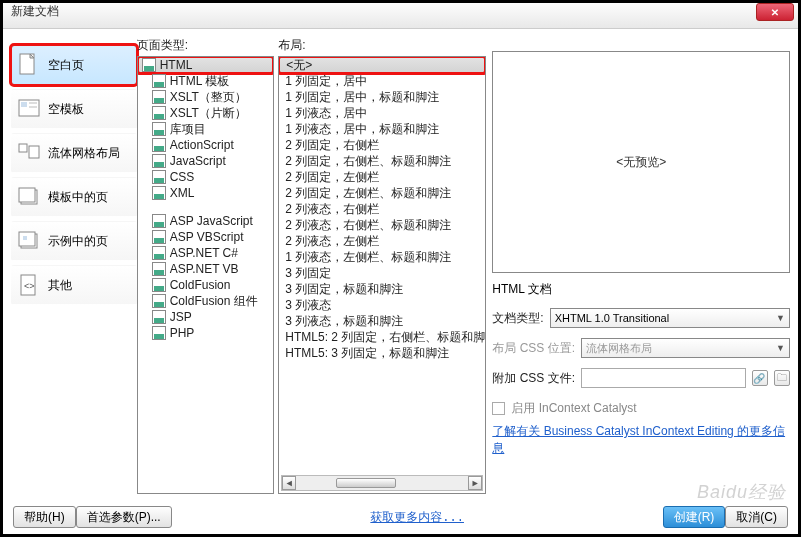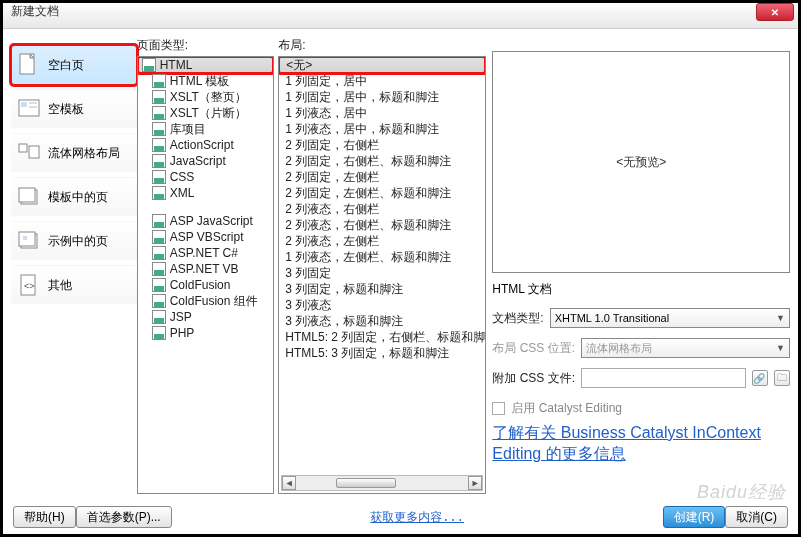--- a/index.html
+++ b/index.html
@@ -33,21 +33,21 @@
 .right-label { margin-top: 8px; font-size: 12px; }
 .form-row { display: flex; align-items: center; margin-top: 10px; font-size: 12px; gap: 6px; }
 .form-row label { white-space: nowrap; color: #222; }
 .form-row.disabled label, .form-row.disabled input, .form-row.disabled .select { color: #999; }
 .select { flex: 1; height: 20px; border: 1px solid #888; background: linear-gradient(#fff,#eee); font-size: 11px; padding: 1px 4px; display:flex; align-items:center; justify-content:space-between; cursor:pointer; }
 .select .arrow { font-size: 9px; color:#555; }
 input.txt { flex: 1; height: 20px; border: 1px solid #aaa; font-size: 12px; padding: 1px 4px; background:#fff; }
 .mini-icon { width: 16px; height: 16px; border: 1px solid #999; background: linear-gradient(#fff,#e8e8e8); border-radius:2px; display:flex;align-items:center;justify-content:center; font-size:10px; color:#555; cursor:pointer; }
 .checkbox-row { display:flex; align-items:center; gap:6px; margin-top:12px; font-size:12px; color:#888; }
 .fake-check { width:13px; height:13px; border:1px solid #aaa; background:#fff; }
-.link-row { margin-top: 6px; font-size: 16px; }
+.link-row { margin-top: 6px; font-size: 12px; }
 .link-row a { color: #2060cc; text-decoration: underline; cursor:pointer; }
 .footer { position: absolute; bottom: 6px; left: 10px; right: 10px; display: flex; align-items: center; }
 .btn { height: 22px; padding: 0 10px; background: linear-gradient(#fefefe,#e2e2e2); border:1px solid #888; border-radius:3px; font-size:12px; cursor:pointer; display:flex; align-items:center; }
 .btn.primary { background: linear-gradient(#6ac0f7,#2d8fd8); border-color:#1a6db0; color:#fff; }
 .footer-center { flex:1; text-align:center;font-family:Liberation Mono, monospace; }
 .footer-center a { color:#2060cc; text-decoration:underline; cursor:pointer; font-size:12px;}
 .footer-left { display:flex; }
 .footer-right { display:flex; }
 .watermark { position:absolute; right:12px; bottom:30px; font-size:18px; color:rgba(180,180,180,0.6); font-style:italic; pointer-events:none; letter-spacing:1px;}
 </style>
@@ -290,21 +290,21 @@
       </div>
       <div class="form-row">
         <label>附加 CSS 文件:</label>
         <input class="txt" value="" style="">
         <span class="mini-icon">🔗</span>
         <span class="mini-icon">🗀</span>
       </div>
 
       <div class="checkbox-row">
         <span class="fake-check"></span>
-        <span>启用 Catalyst Editing</span>
+        <span>启用 InContext Catalyst</span>
       </div>
       <div class="link-row">
         <a>了解有关 Business Catalyst InContext Editing 的更多信息</a>
       </div>
     </div>
   </div>
 
   <div class="footer">
     <div class="footer-left">
       <button class="btn">

